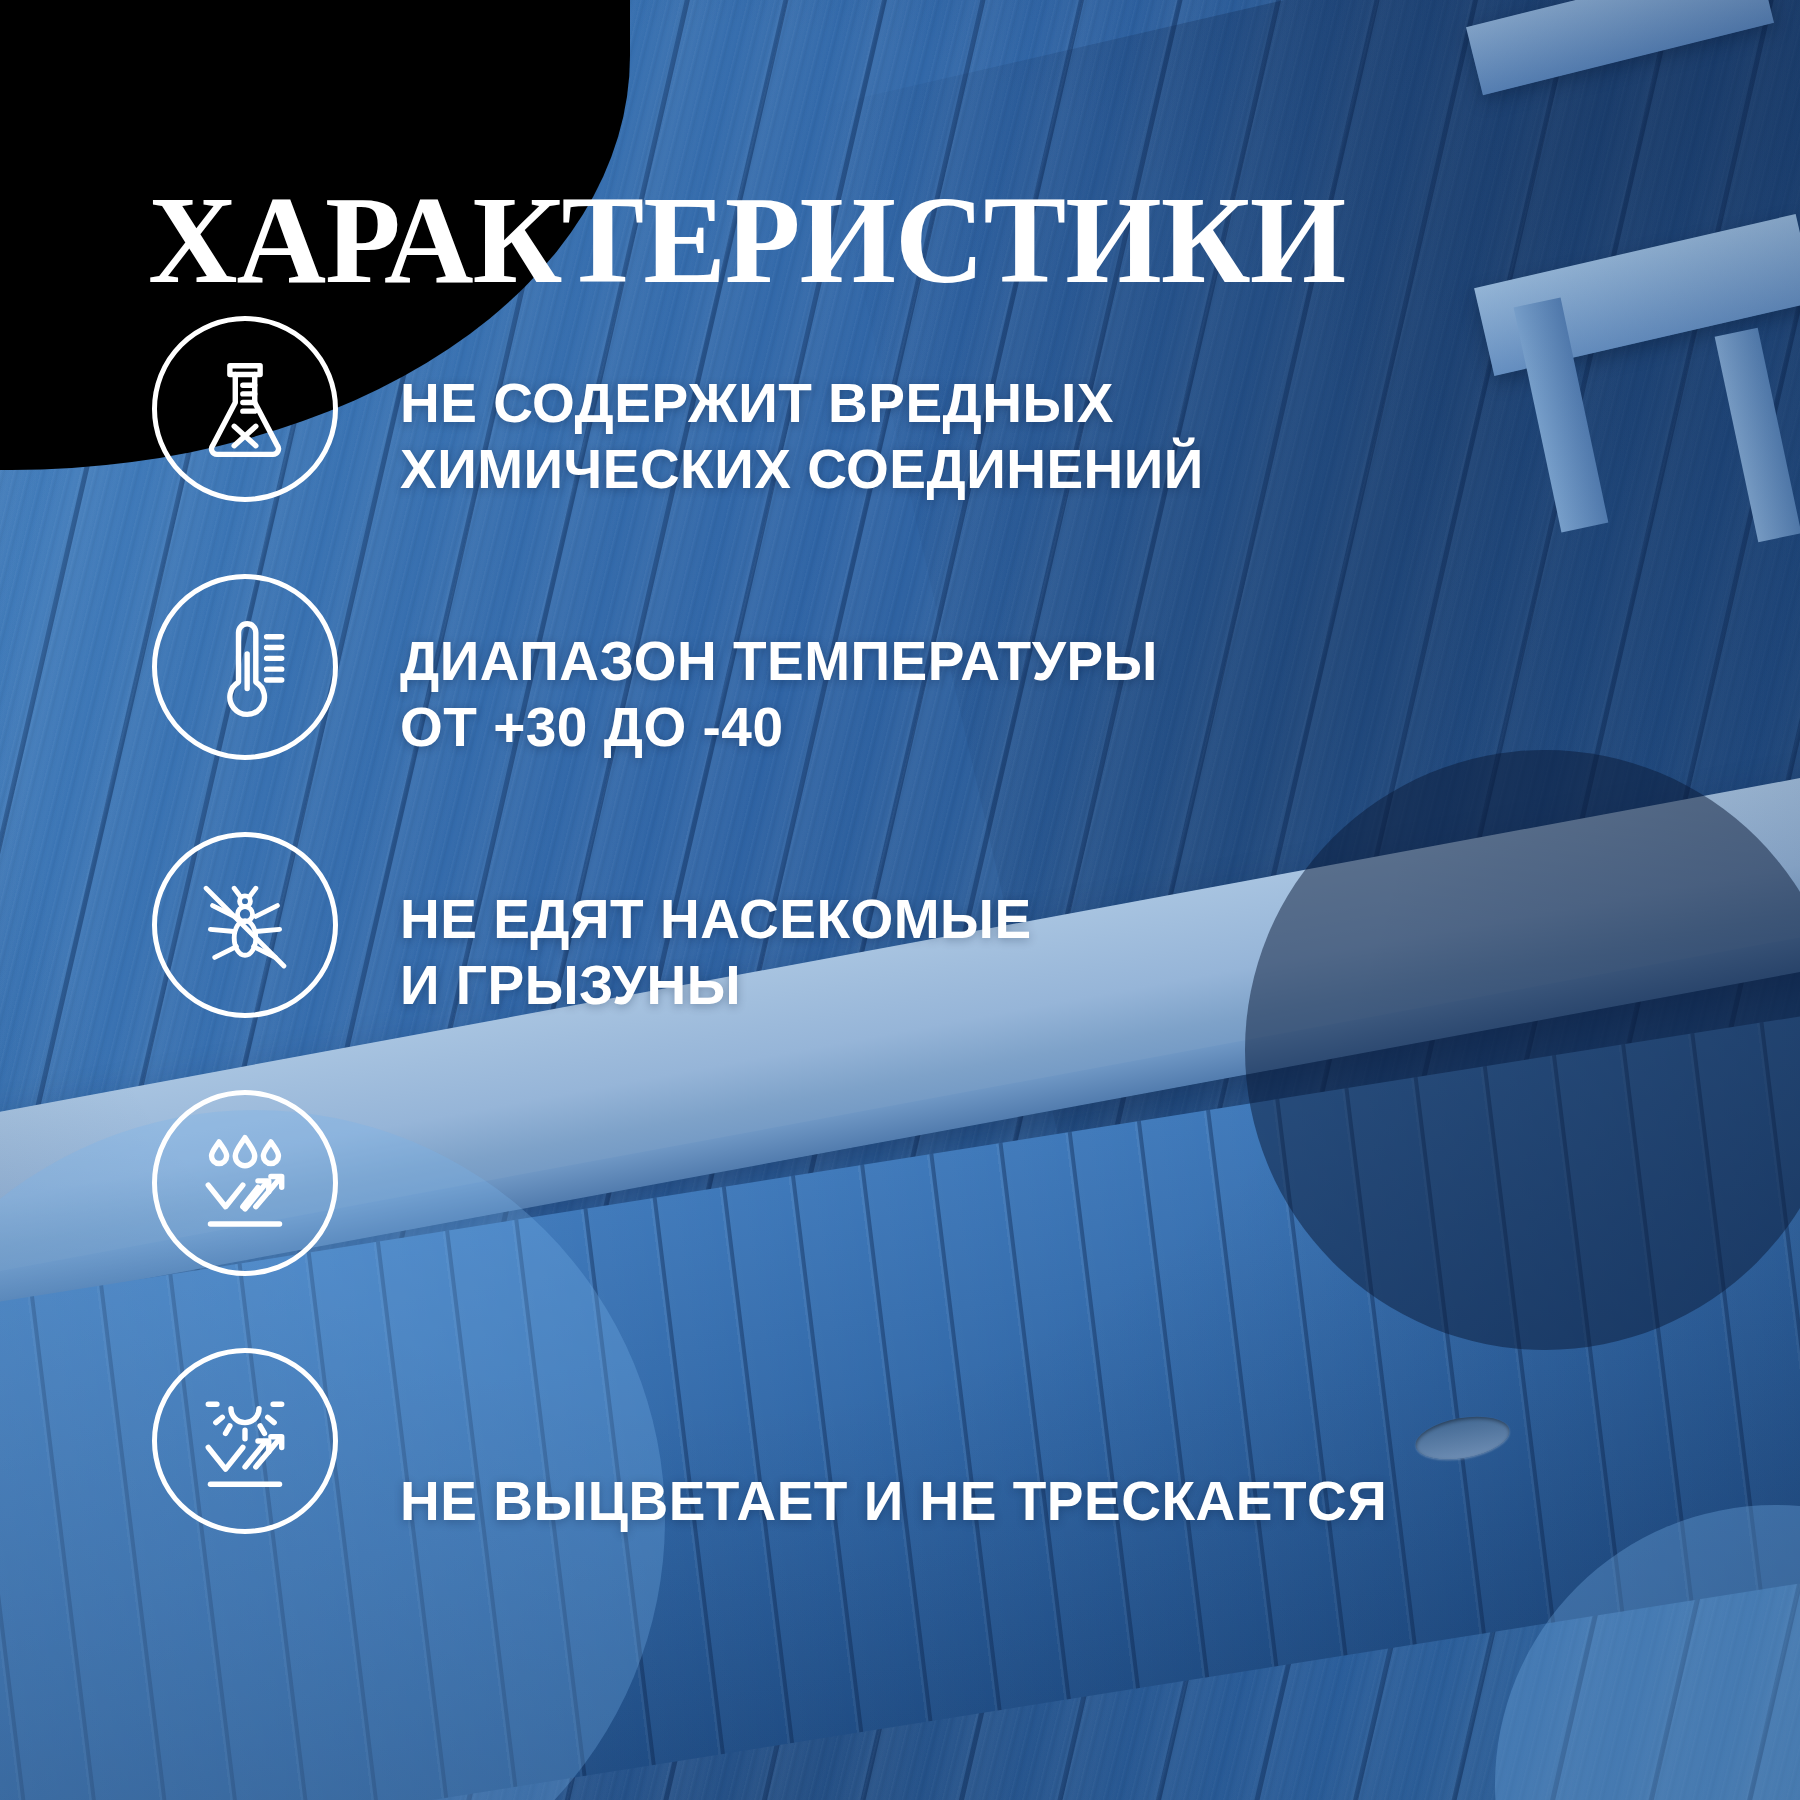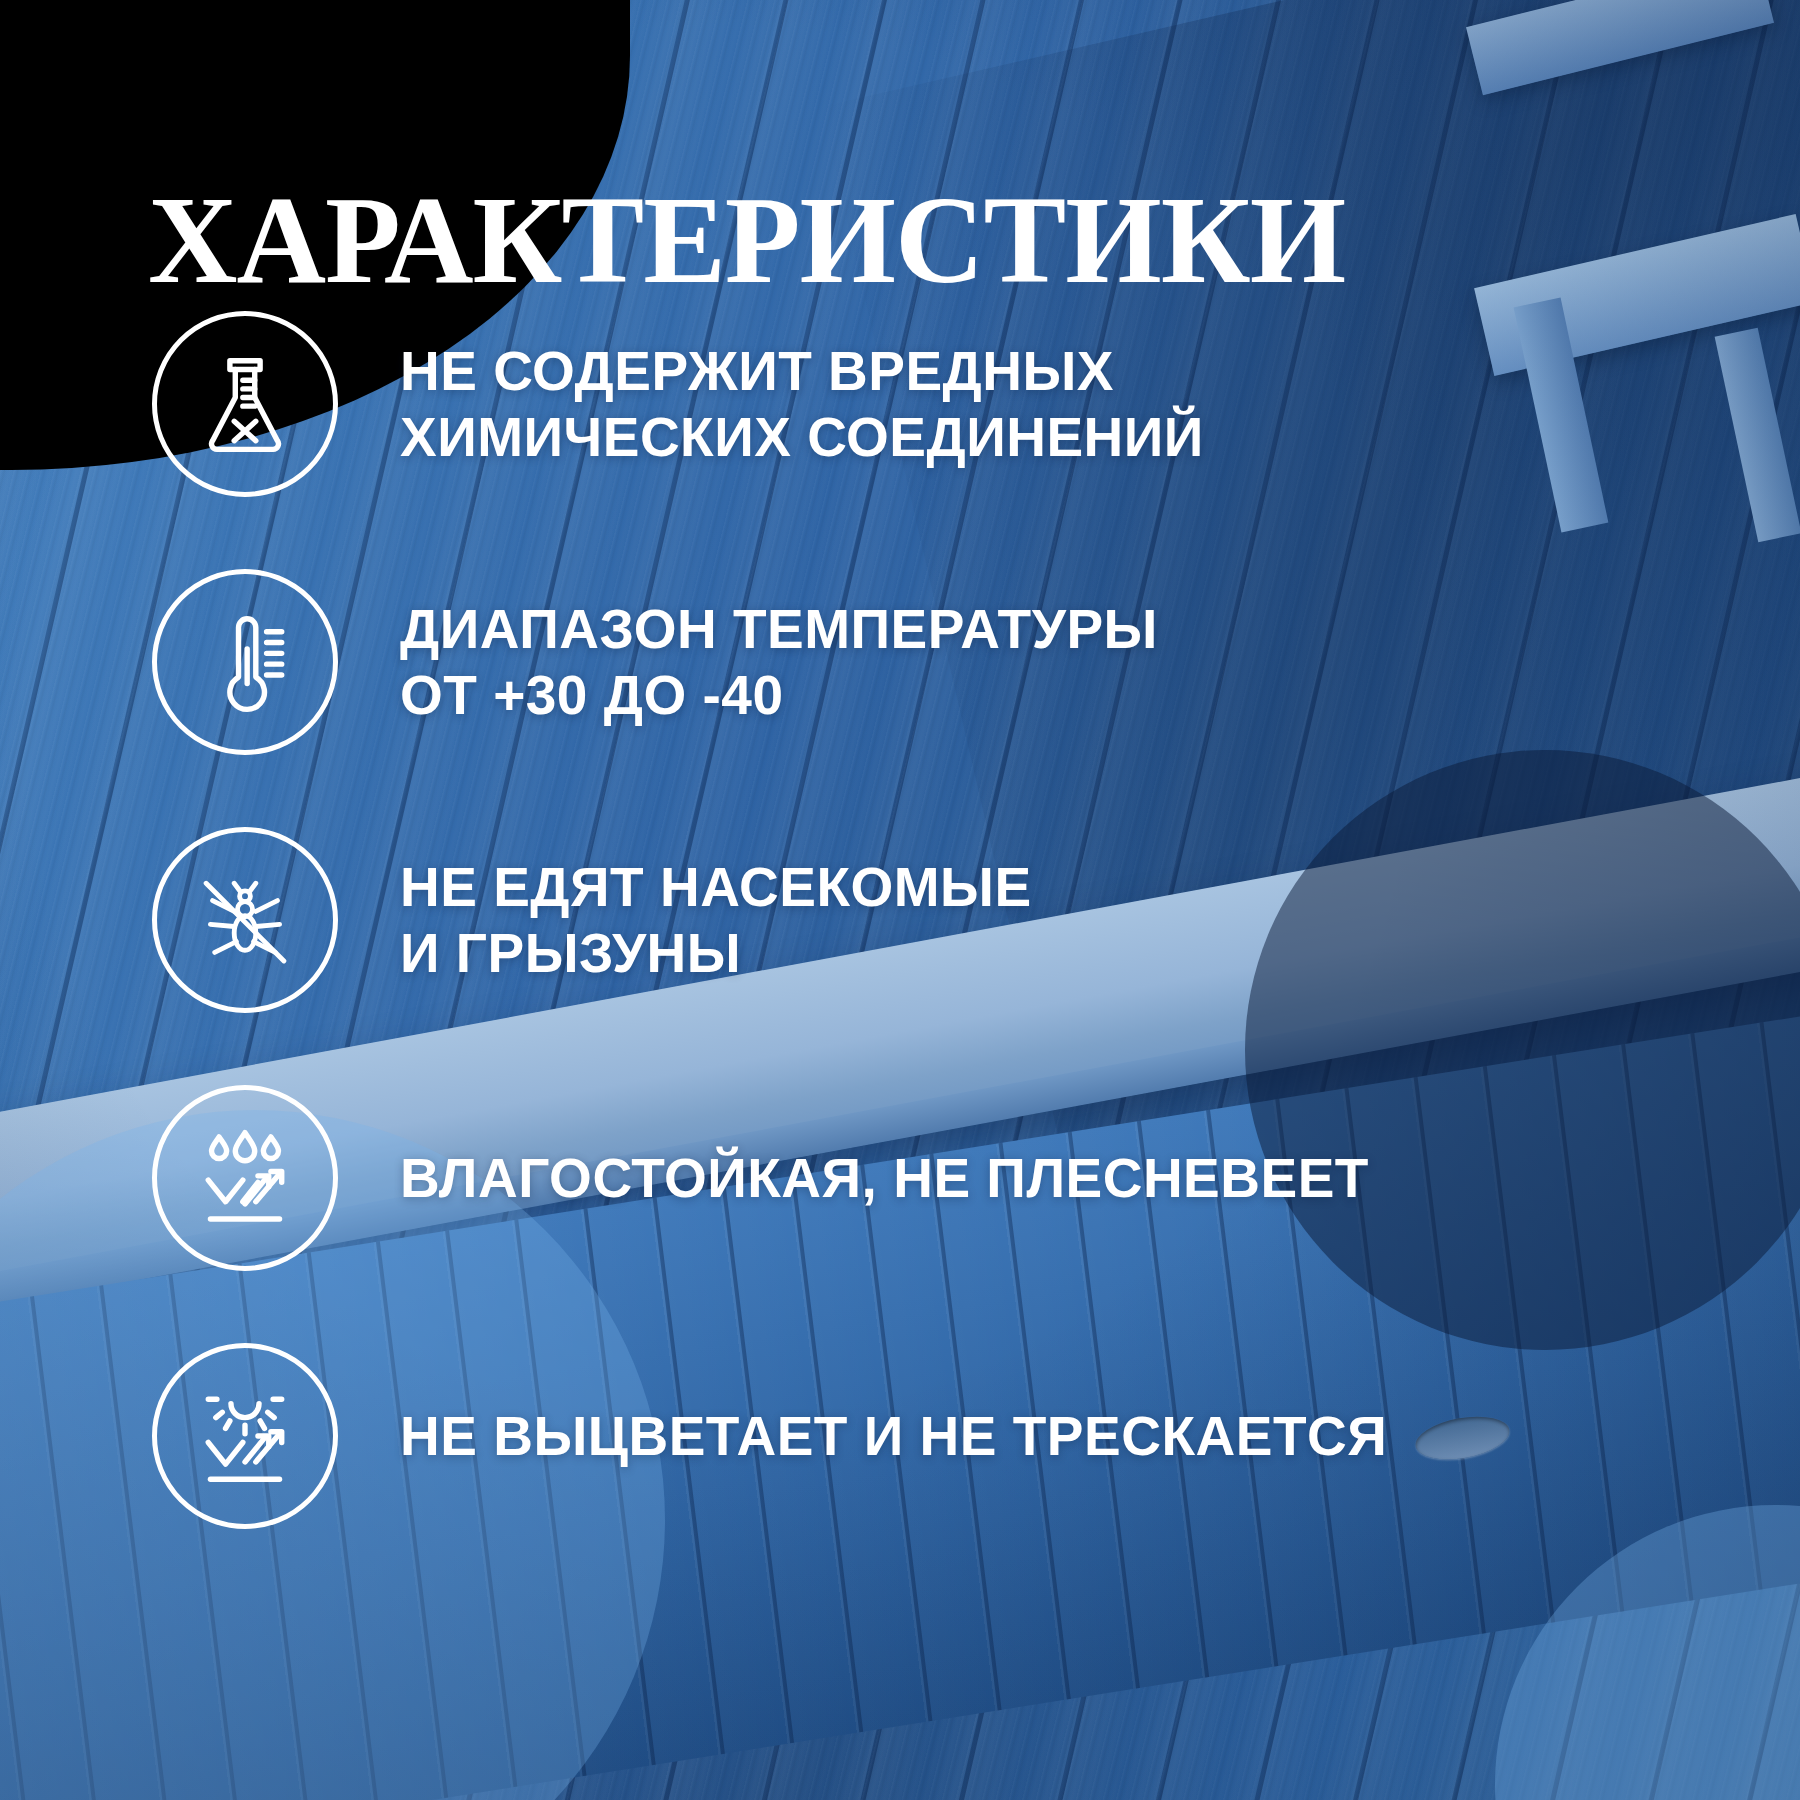--- a/index.html
+++ b/index.html
@@ -148,21 +148,21 @@
     line-height:1;
     letter-spacing:-1px;
     color:#ffffff;
     transform:scaleX(1.0);
     white-space:nowrap;
   }
 
   .features{position:absolute;left:152px;top:306px;width:1300px;}
 
   .feature{
-    display:flex;align-items:center;
+    display:flex;align-items:flex-end;
     height:196px;
     margin-bottom:62px;
   }
   .feature:last-child{margin-bottom:0;}
 
   .icon-wrap{
     flex:0 0 auto;
     width:186px;height:186px;
     border:5px solid #ffffff;
     border-radius:50%;
@@ -272,21 +272,20 @@
             <path d="M16 52l16 20 16-20"></path>
             <path d="M48 72l14-18"></path>
             <path d="M50 74l18-22"></path>
             <path d="M62 48h10v10"></path>
             <path d="M74 44h10v10"></path>
             <path d="M60 72l22-26"></path>
             <path d="M18 88h64"></path>
           </svg>
         </span>
         <div class="ftext">
-          <span>ВЛАГОСТОЙКАЯ, НЕ ПЛЕСНЕВЕЕТ</span>
         </div>
       </div>
 
       <div class="feature">
         <span class="icon-wrap">
           <svg viewBox="0 0 100 100" fill="none" stroke="#fff" stroke-width="5" stroke-linecap="round" stroke-linejoin="round">
             <path d="M37 20a13 13 0 0 0 26 0"></path>
             <path d="M24 16h-8M76 16h8M29 28l-6 5M71 28l6 5M36 36l-4 7M64 36l4 7M50 40v8"></path>
             <path d="M16 56l16 20 16-20"></path>
             <path d="M50 74l18-22"></path>

